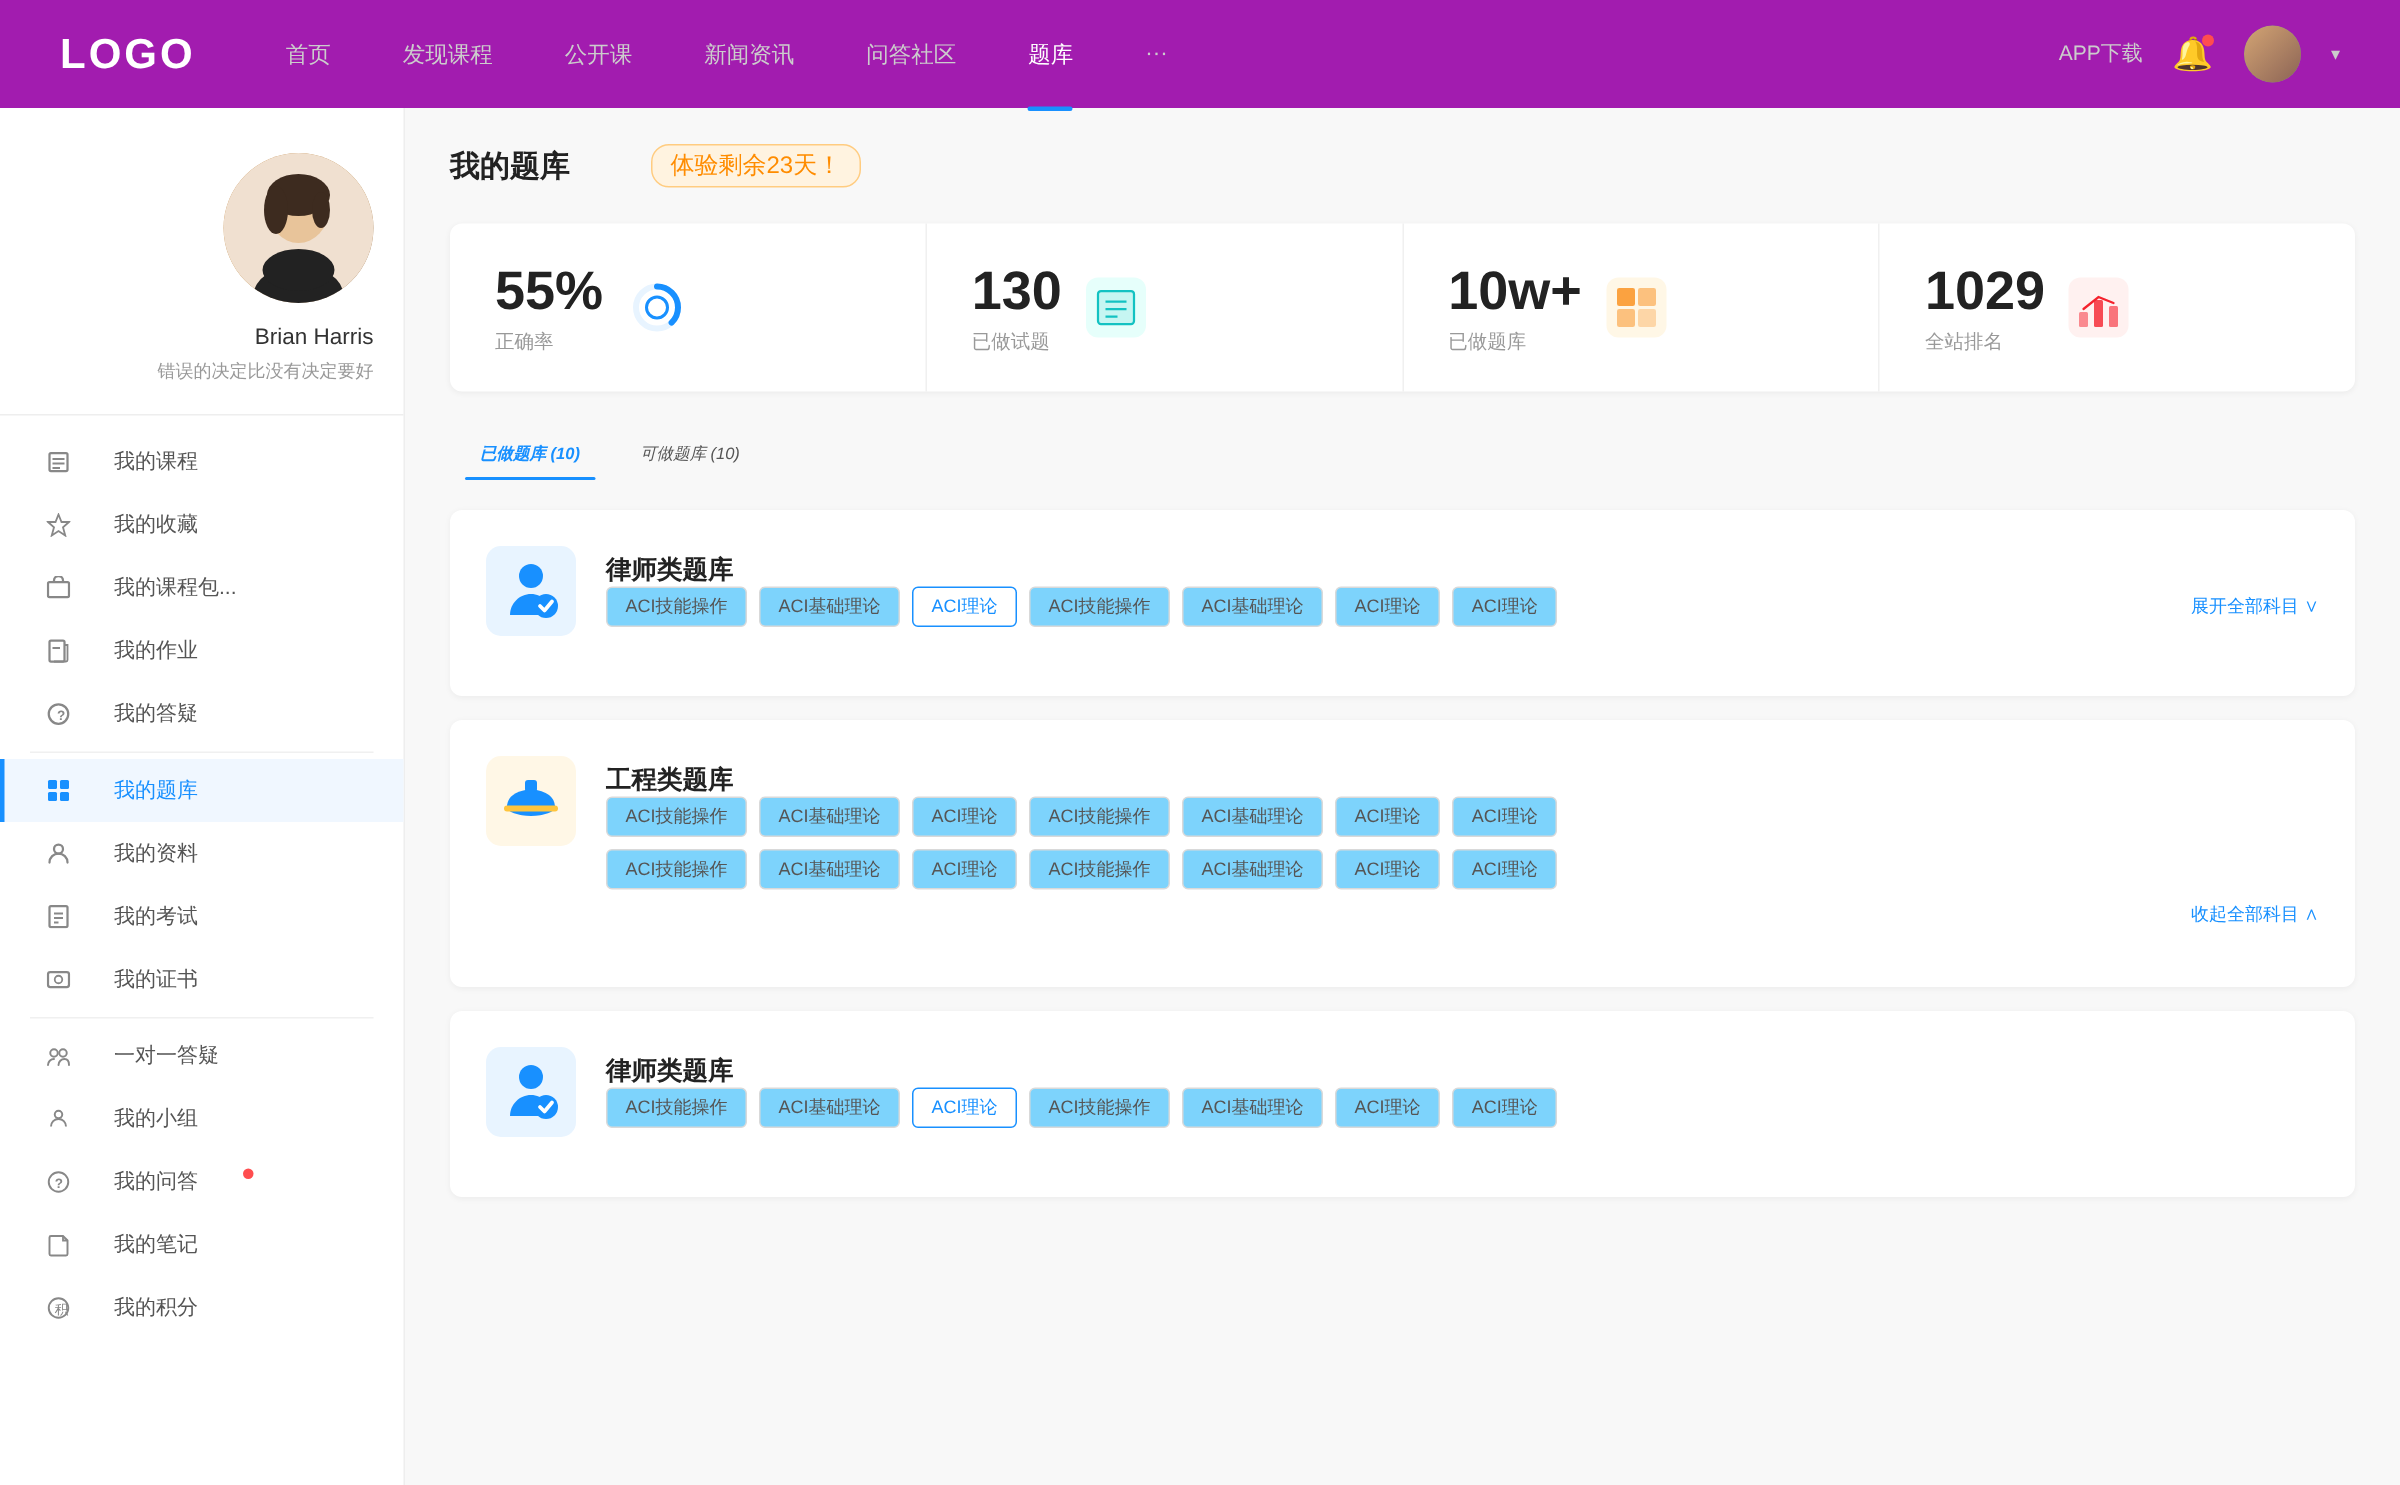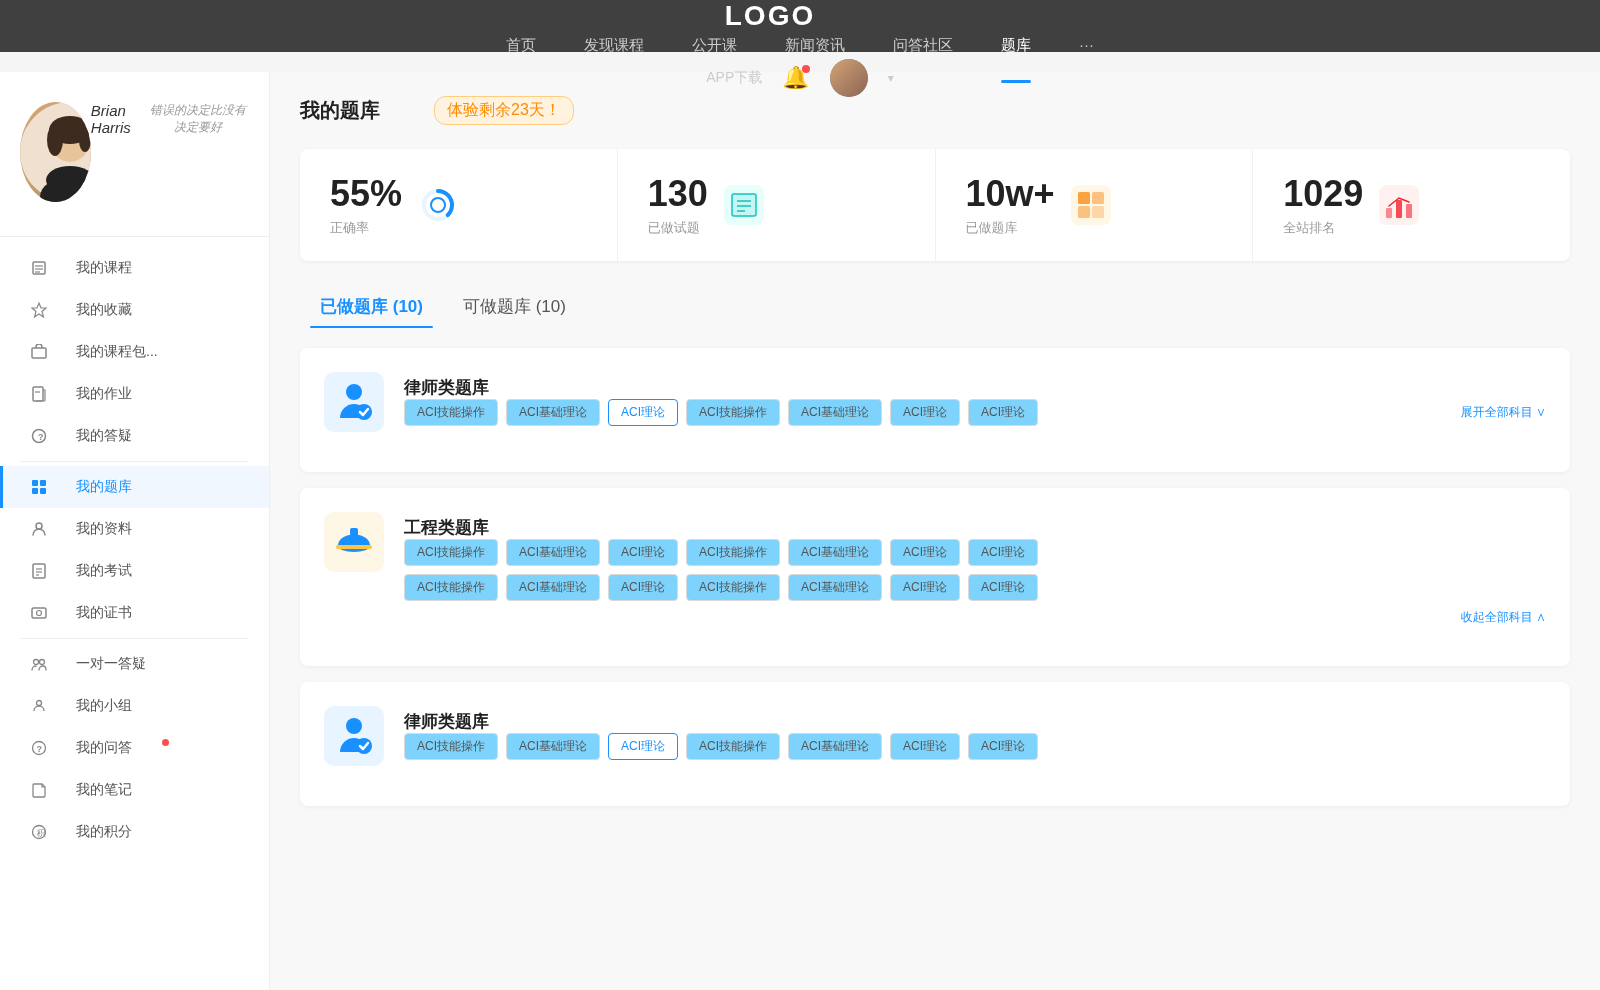--- a/index.html
+++ b/index.html
@@ -1,28 +1,27 @@
 <!DOCTYPE html>
 <html><head>
   <meta charset="utf-8">
   <style>
     * { margin: 0; padding: 0; box-sizing: border-box; }
     body { font-family: 'PingFang SC', 'Microsoft YaHei', sans-serif; background: #f5f5f5; width: 1600px; min-height: 990px; overflow-x: hidden; }
 
     
     .navbar {
-      background: #404040;
-      height: 52px;
+      background: #a21caf;
+      height: 72px;
       display: flex;
       align-items: center;
       padding: 0 40px;
       position: fixed;
       top: 0; left: 0; right: 0;
       z-index: 100;
-      flex-direction: column;
     }
     .nav-logo {
       color: white;
       font-size: 28px;
       font-weight: bold;
       letter-spacing: 2px;
       margin-right: 60px;
     }
     .nav-links {
       display: flex;
@@ -97,25 +96,24 @@
     
     .sidebar {
       width: 270px;
       background: #fff;
       border-right: 1px solid #eee;
       flex-shrink: 0;
       padding-bottom: 20px;
     }
     .profile-section {
       display: flex;
-      flex-direction: row;
-      align-items: flex-start;
+      flex-direction: column;
+      align-items: flex-end;
       padding: 30px 20px 20px;
       border-bottom: 1px solid #eee;
-      font-style: italic;
     }
     .avatar-circle {
       width: 100px; height: 100px;
       border-radius: 50%;
       background: linear-gradient(135deg, #d4a574, #c9a06a, #a8896e);
       margin-bottom: 14px;
       overflow: hidden;
       position: relative;
     }
     .profile-name {
@@ -242,24 +240,25 @@
     .stat-icon.red { background: #fff1f0; color: #f5222d; }
 
     
     .tabs-row {
       display: flex;
       gap: 0;
       margin-bottom: 20px;
     }
     .tab-item {
       padding: 10px 20px;
-      font-size: 17px;
+      font-size: 11px;
       cursor: pointer;
       color: #555;
       position: relative;
+      font-style: italic;
     }
     .tab-item.active {
       color: #1890ff;
       font-weight: 600;
     }
     .tab-item.active::after {
       content: '';
       position: absolute;
       bottom: 0; left: 10px; right: 10px;
       height: 2px;

